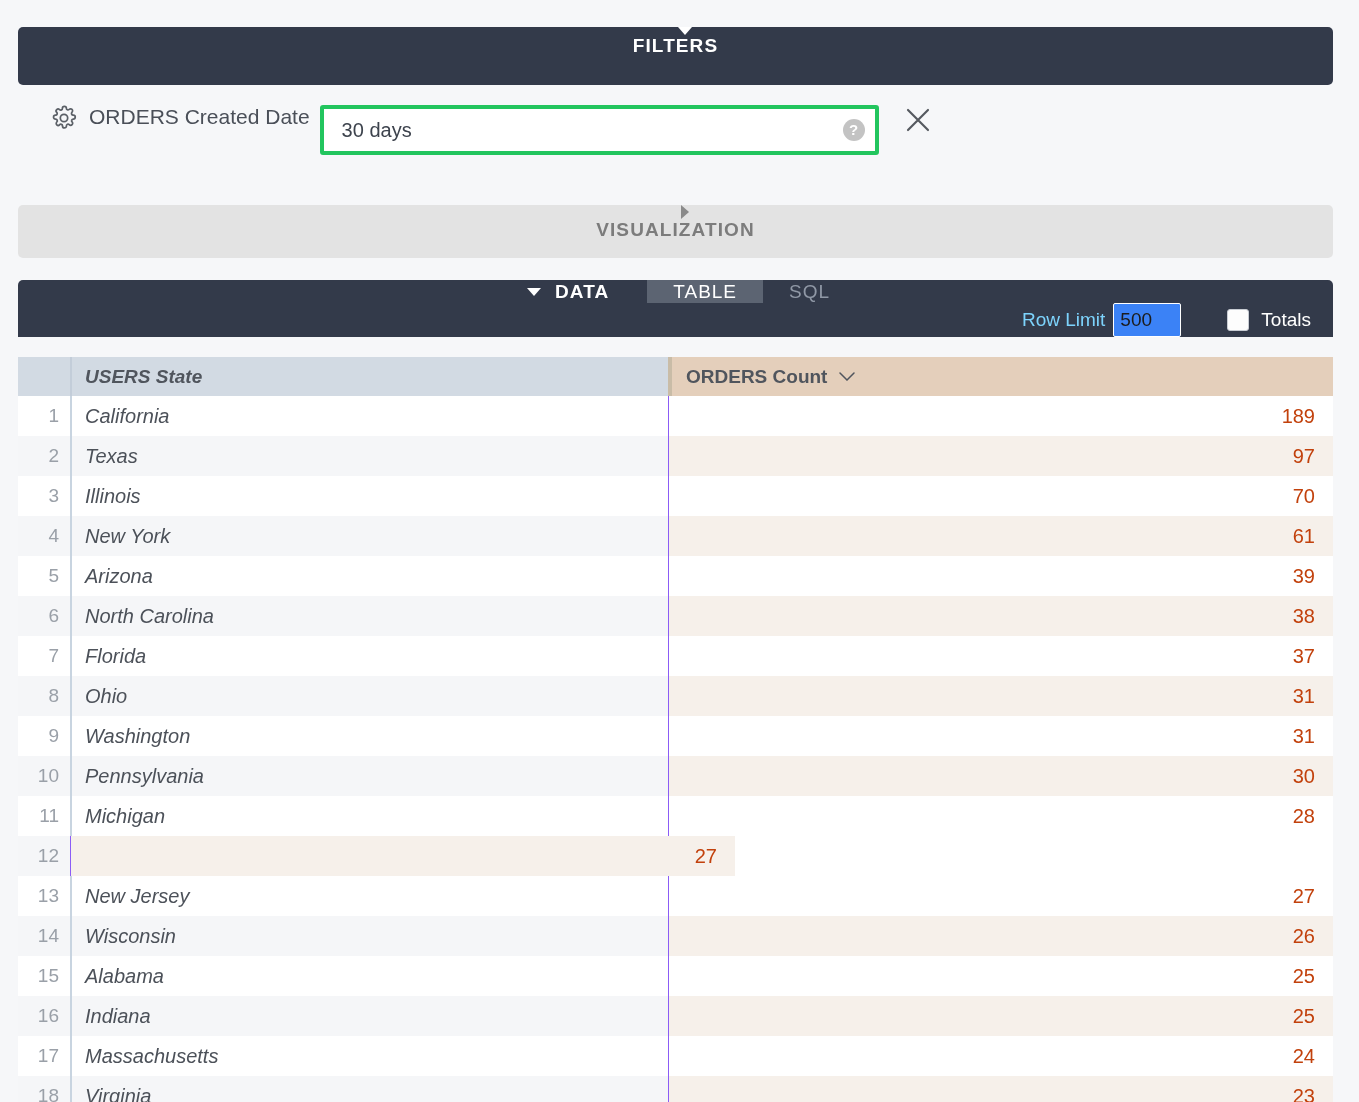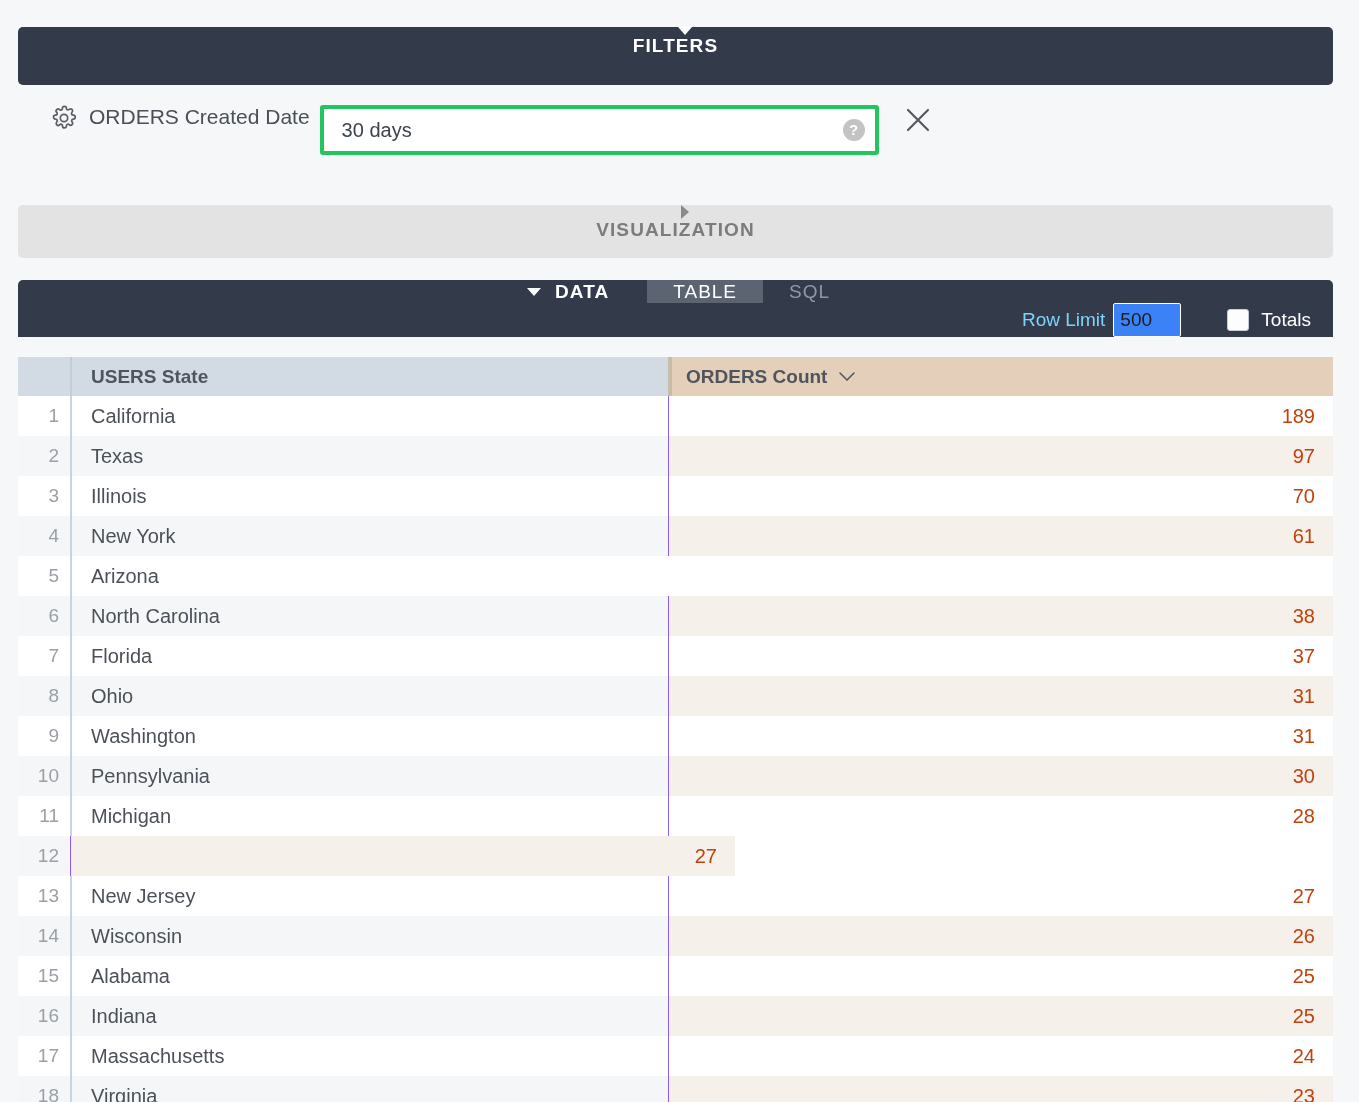--- a/index.html
+++ b/index.html
@@ -245,27 +245,28 @@
     justify-content: flex-end;
     padding-right: 11px;
     box-sizing: border-box;
     font-size: 19px;
     color: #9aa0a8;
   }
   .c-state {
     flex: 1 1 auto;
     display: flex;
     align-items: center;
-    padding-left: 19px;
+    padding-left: 13px;
     box-sizing: border-box;
     border-left: 2px solid #c8d4e0;
     font-size: 20px;
     color: #4c5159;
     white-space: nowrap;
     overflow: hidden;
+    font-style: italic;
   }
   .c-count {
     width: 665px;
     flex: none;
     display: flex;
     align-items: center;
     justify-content: flex-end;
     padding-right: 18px;
     box-sizing: border-box;
     border-left: 1px solid #8b5cf6;
@@ -387,20 +388,21 @@
           <div class="c-count">70</div>
         </div>
         <div class="trow body alt">
           <div class="c-num">4</div>
           <div class="c-state">New York</div>
           <div class="c-count">61</div>
         </div>
         <div class="trow body">
           <div class="c-num">5</div>
           <div class="c-state">Arizona</div>
+          <div class="c-count">39</div>
         </div>
         <div class="trow body alt">
           <div class="c-num">6</div>
           <div class="c-state">North Carolina</div>
           <div class="c-count">38</div>
         </div>
         <div class="trow body">
           <div class="c-num">7</div>
           <div class="c-state">Florida</div>
           <div class="c-count">37</div>

